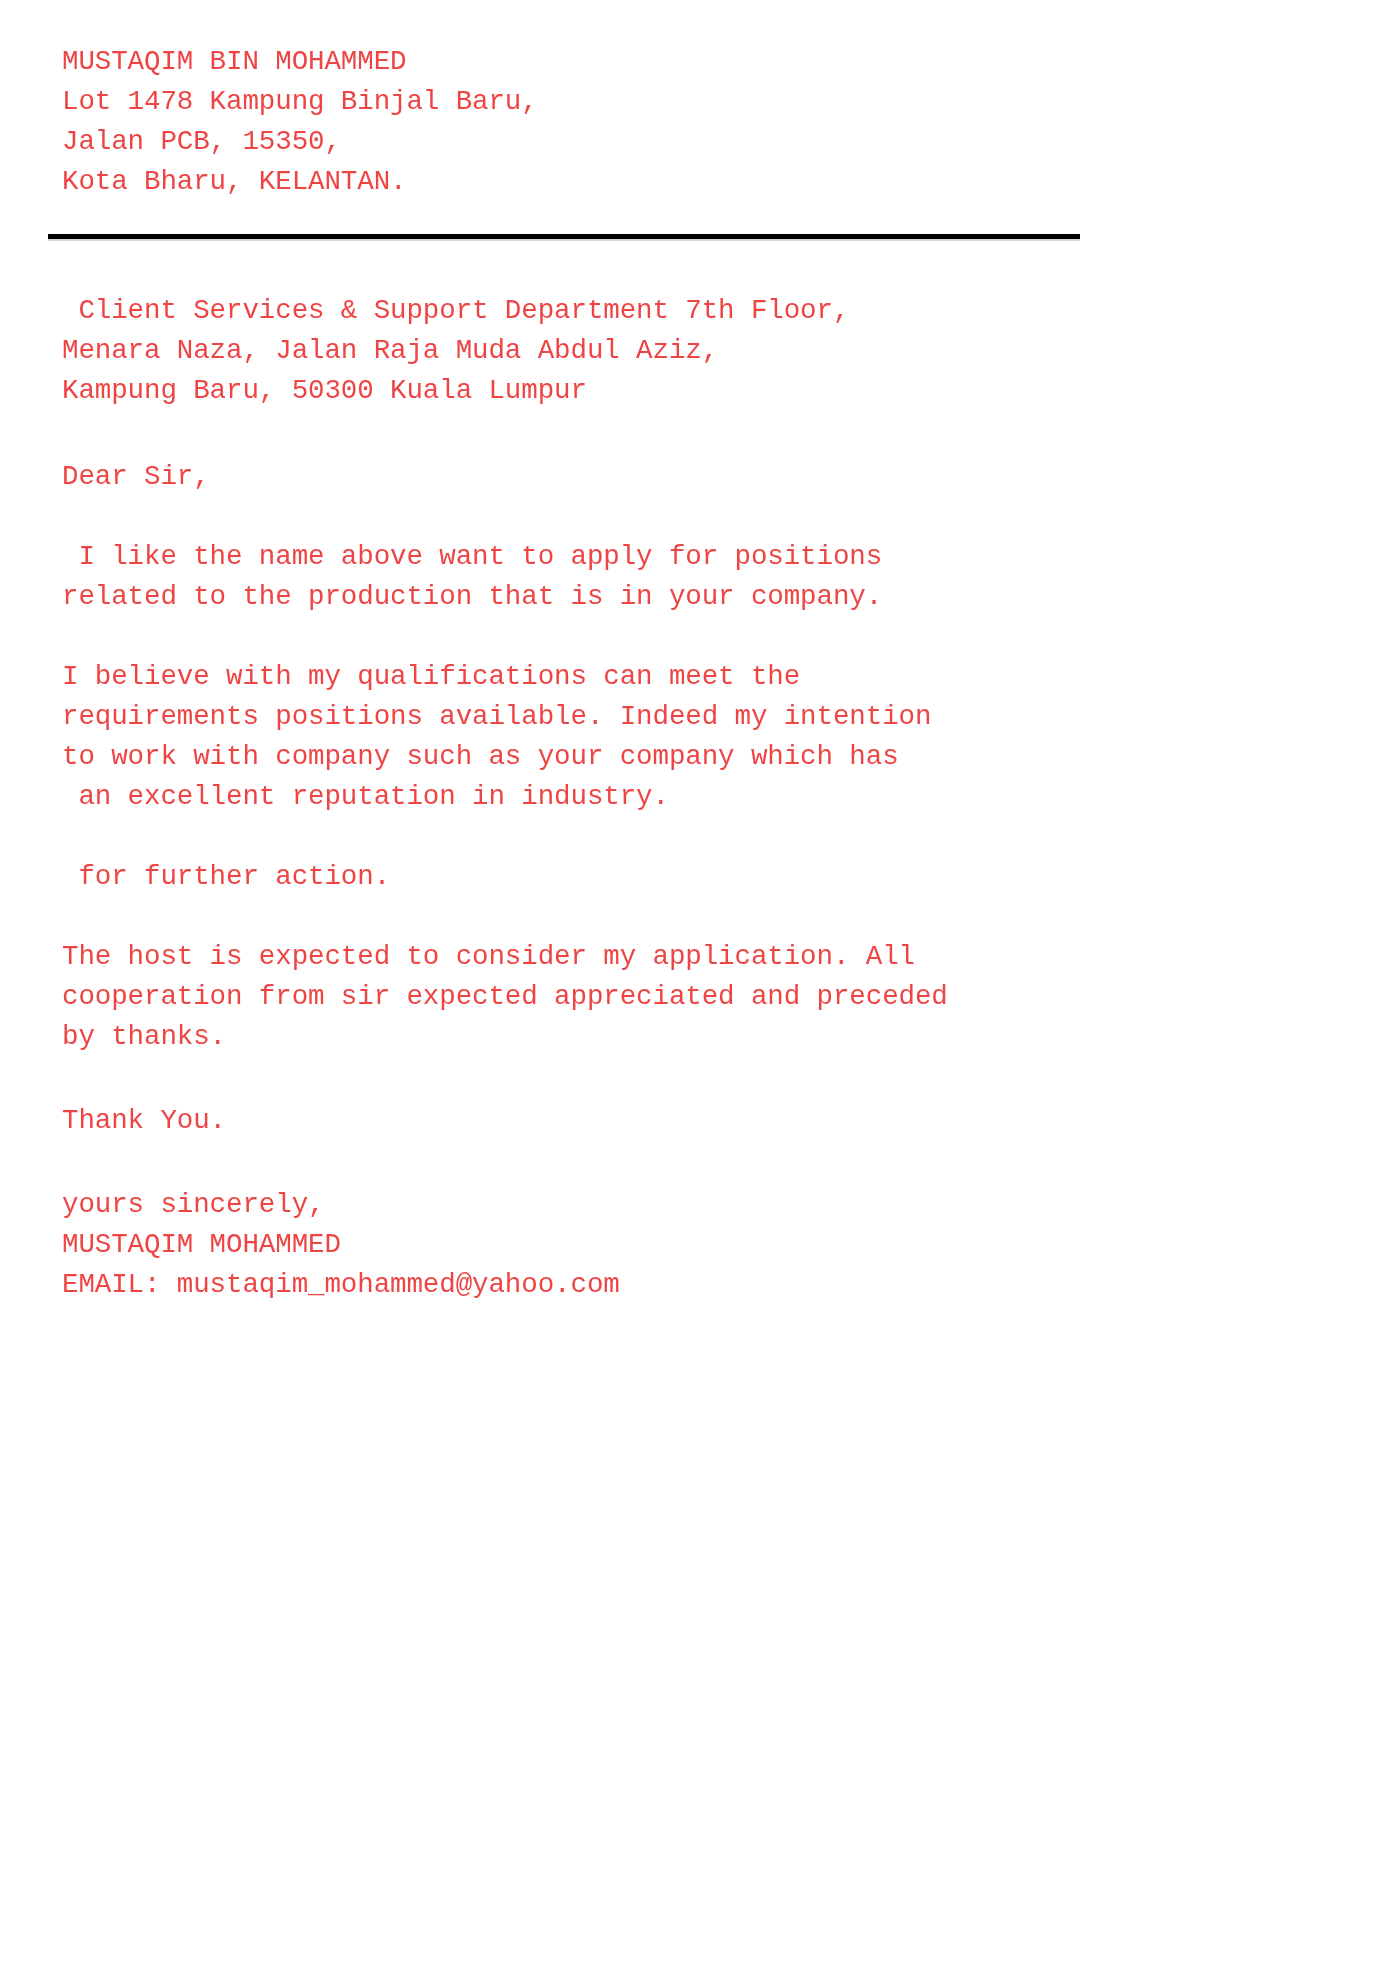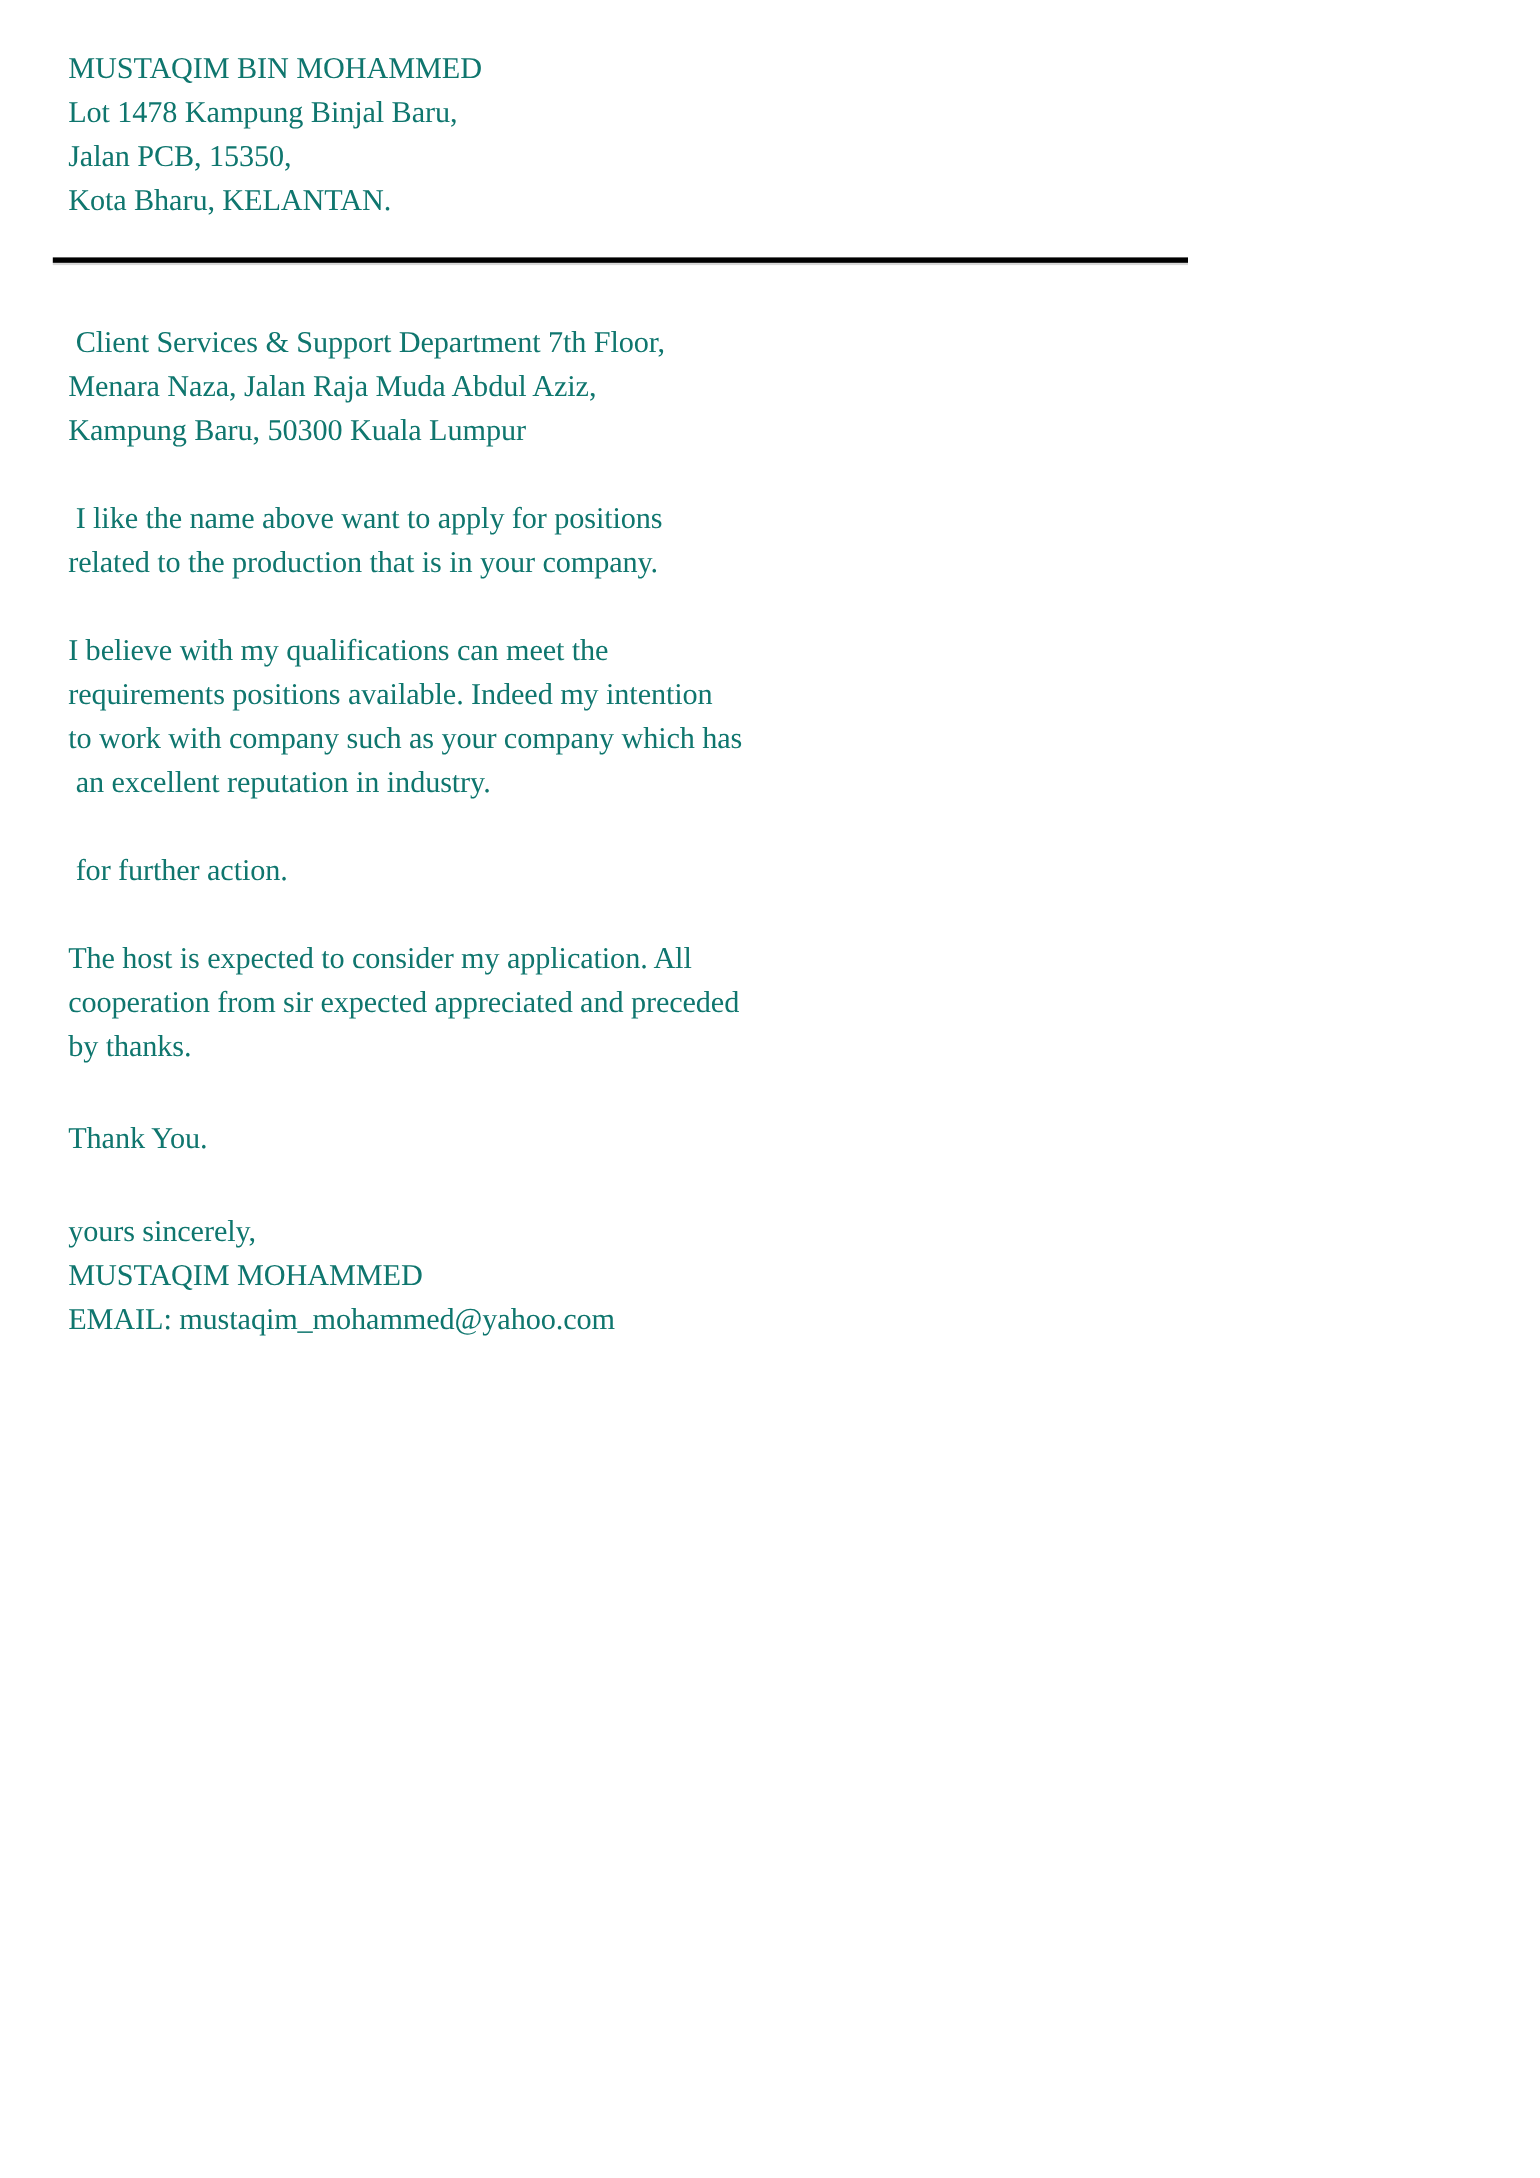--- a/index.html
+++ b/index.html
@@ -30,26 +30,26 @@
     height: 1980px;
     background: #ffffff;
   }
   .content {
     position: absolute;
     left: 62px;
     top: 42px;
     width: 1010px;
   }
   .line {
-    font-family: Liberation Serif, serif;
+    font-family: Liberation Mono, monospace;
     font-size: 27.5px;
     line-height: 40px;
     letter-spacing: -0.1px;
     white-space: pre;
-    color: #0f766e;
+    color: #ef4444;
   }
   .sender-block .line {
     line-height: 40px;
   }
   .rule {
     margin-top: 32px;
     margin-left: -14px;
     width: 1032px;
     height: 5px;
     background: #000000;
@@ -94,20 +94,23 @@
 
       <div class="rule"></div>
       <div class="rule-shadow"></div>
 
       <div class="recipient-block">
         <div class="line"> Client Services &amp; Support Department 7th Floor,</div>
         <div class="line">Menara Naza, Jalan Raja Muda Abdul Aziz,</div>
         <div class="line">Kampung Baru, 50300 Kuala Lumpur</div>
       </div>
 
+      <div class="salutation">
+        <div class="line">Dear Sir,</div>
+      </div>
 
       <div class="para para-first">
         <div class="line"> I like the name above want to apply for positions</div>
         <div class="line">related to the production that is in your company.</div>
       </div>
 
       <div class="para">
         <div class="line">I believe with my qualifications can meet the</div>
         <div class="line">requirements positions available. Indeed my intention</div>
         <div class="line">to work with company such as your company which has</div>

